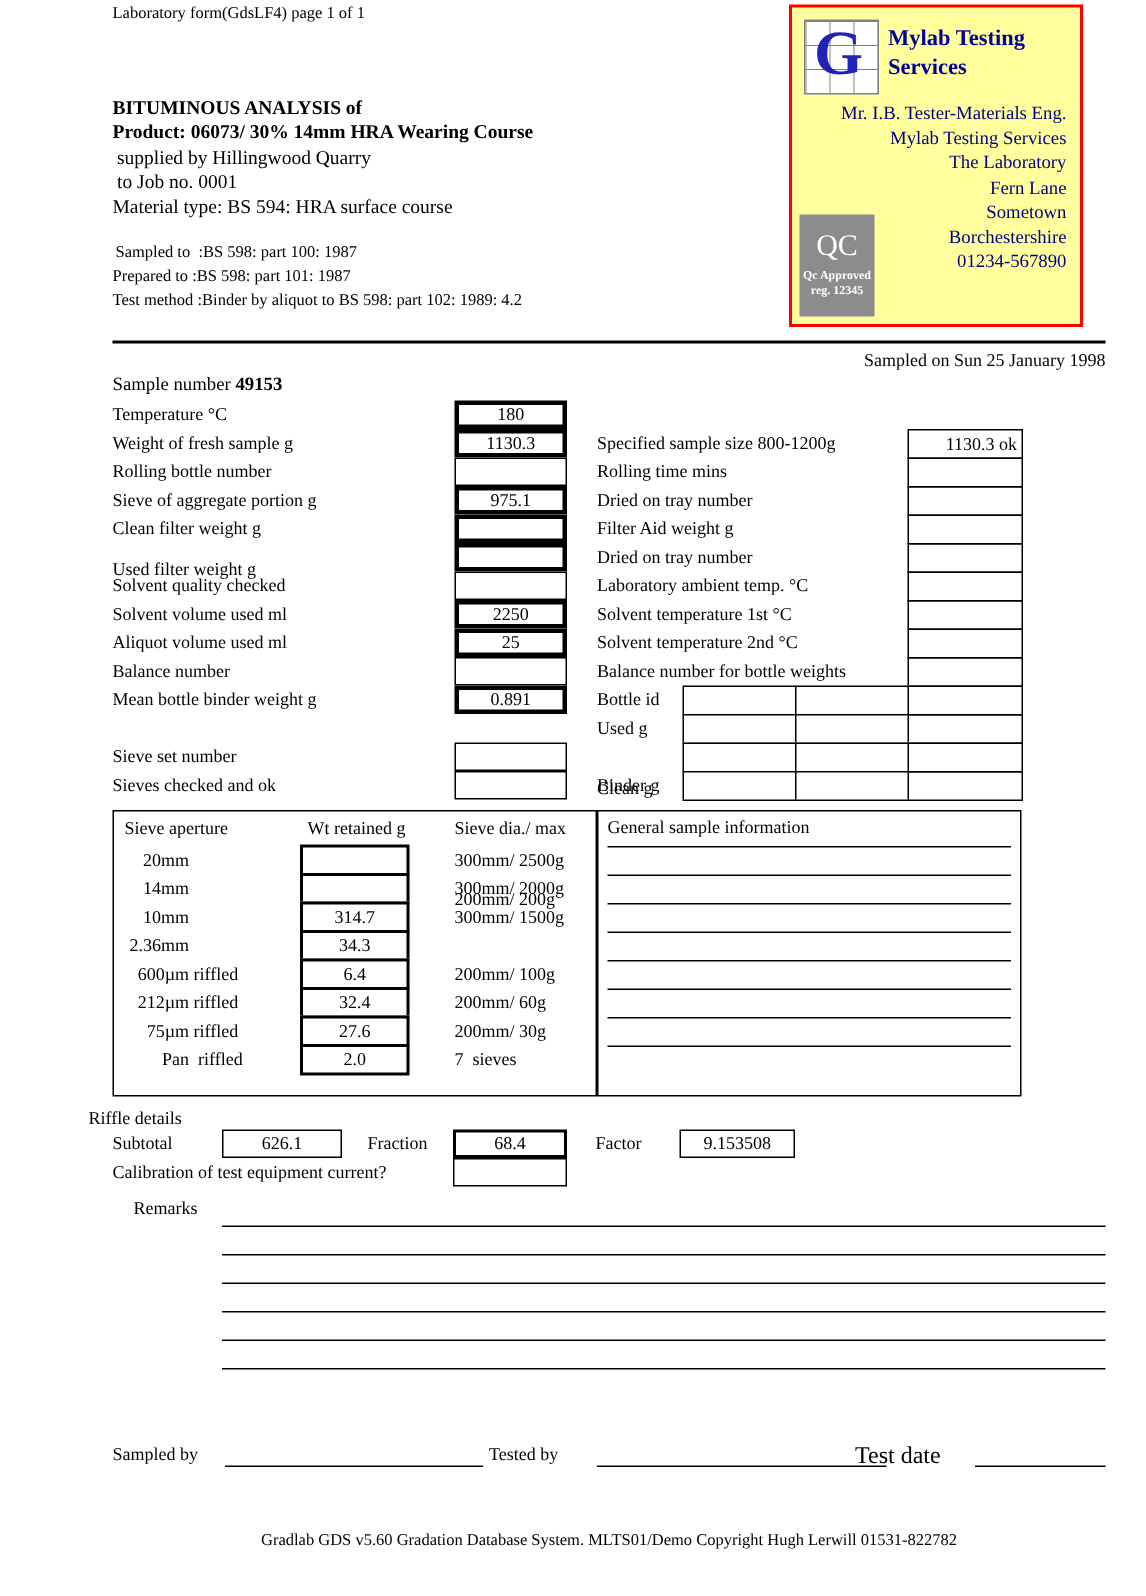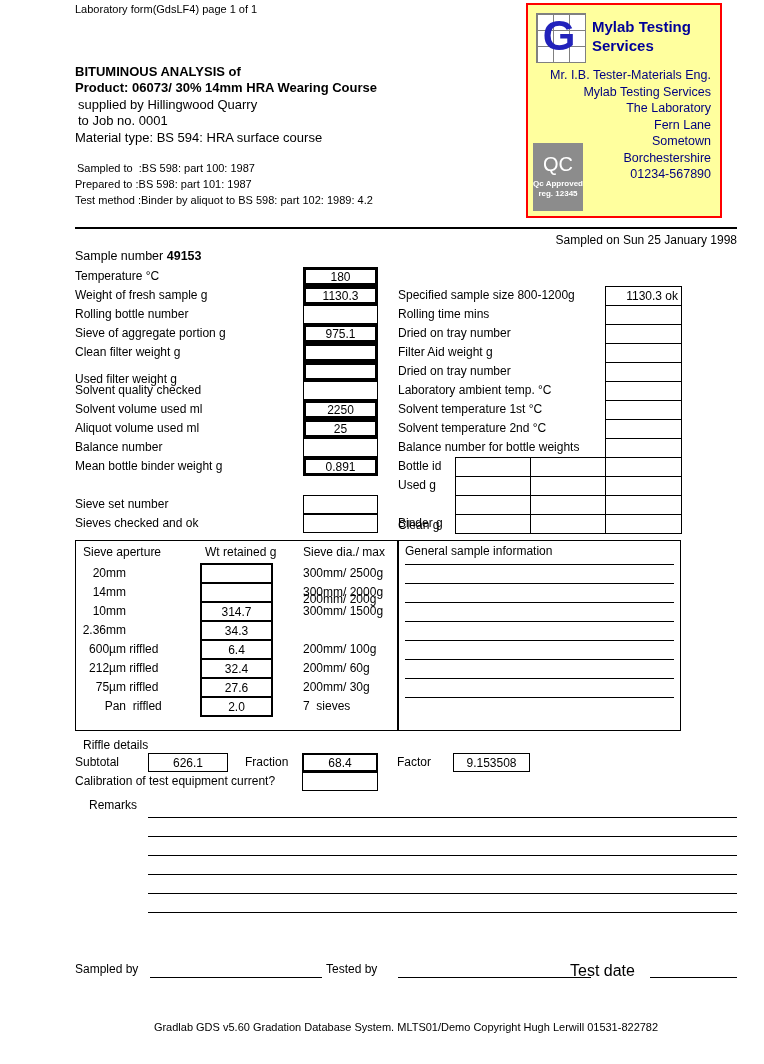--- a/index.html
+++ b/index.html
@@ -1,17 +1,17 @@
 <!DOCTYPE html>
 <html><head>
 <meta charset="utf-8">
 <style>
   html,body{margin:0;padding:0;background:#fff;}
   .page{position:relative;width:764px;height:1064px;background:#ffffff;color:#000;
-        font-family:Liberation Sans, sans-serif;font-size:12px;overflow:hidden;}
+        font-family:Liberation Serif, serif;font-size:12px;overflow:hidden;}
   .abs{position:absolute;}
   .pre{white-space:pre;}
   .b{font-weight:bold;}
   .hdr-note{left:75px;top:3px;font-size:11px;}
   
   .logo-hint{left:457px;top:6px;width:66px;font-size:7.5px;line-height:9.4px;color:#999;text-align:center;}
   
   .logo-box{left:526px;top:3px;width:196px;height:215px;background:#FFFF9E;border:2px solid #FF0000;box-sizing:border-box;}
   .logo-grid{position:absolute;left:8px;top:8px;width:48px;height:48px;background:#fff;border:1px solid #808080;
      background-image:linear-gradient(#808080 1px,transparent 1px),linear-gradient(90deg,#808080 1px,transparent 1px);
@@ -273,21 +273,21 @@
   <div class="abs" style="left:405px;top:544px;font-size:12px;">General sample information</div>
   <div class="iline" style="top:564px;"></div>
   <div class="iline" style="top:583px;"></div>
   <div class="iline" style="top:602px;"></div>
   <div class="iline" style="top:621px;"></div>
   <div class="iline" style="top:640px;"></div>
   <div class="iline" style="top:659px;"></div>
   <div class="iline" style="top:678px;"></div>
   <div class="iline" style="top:697px;"></div>
 
-  <div class="abs" style="left:83px;top:738px;font-size:12px;">Riffle details</div>
+  <div class="abs" style="left:59px;top:738px;font-size:12px;">Riffle details</div>
   <div class="flabel" style="top:753px;">Subtotal</div>
   <div class="vbox thin" style="left:148px;top:753px;width:80px;">
       <span>626.1</span>
     </div>
   <div class="abs" style="left:245px;top:753px;height:19px;line-height:19px;font-size:12px;">Fraction</div>
   <div class="vbox" style="left:302px;top:753px;width:76px;border:2px solid #000;">
       <span>68.4</span>
     </div>
   <div class="abs" style="left:397px;top:753px;height:19px;line-height:19px;font-size:12px;">Factor</div>
   <div class="vbox thin" style="left:453px;top:753px;width:77px;">

